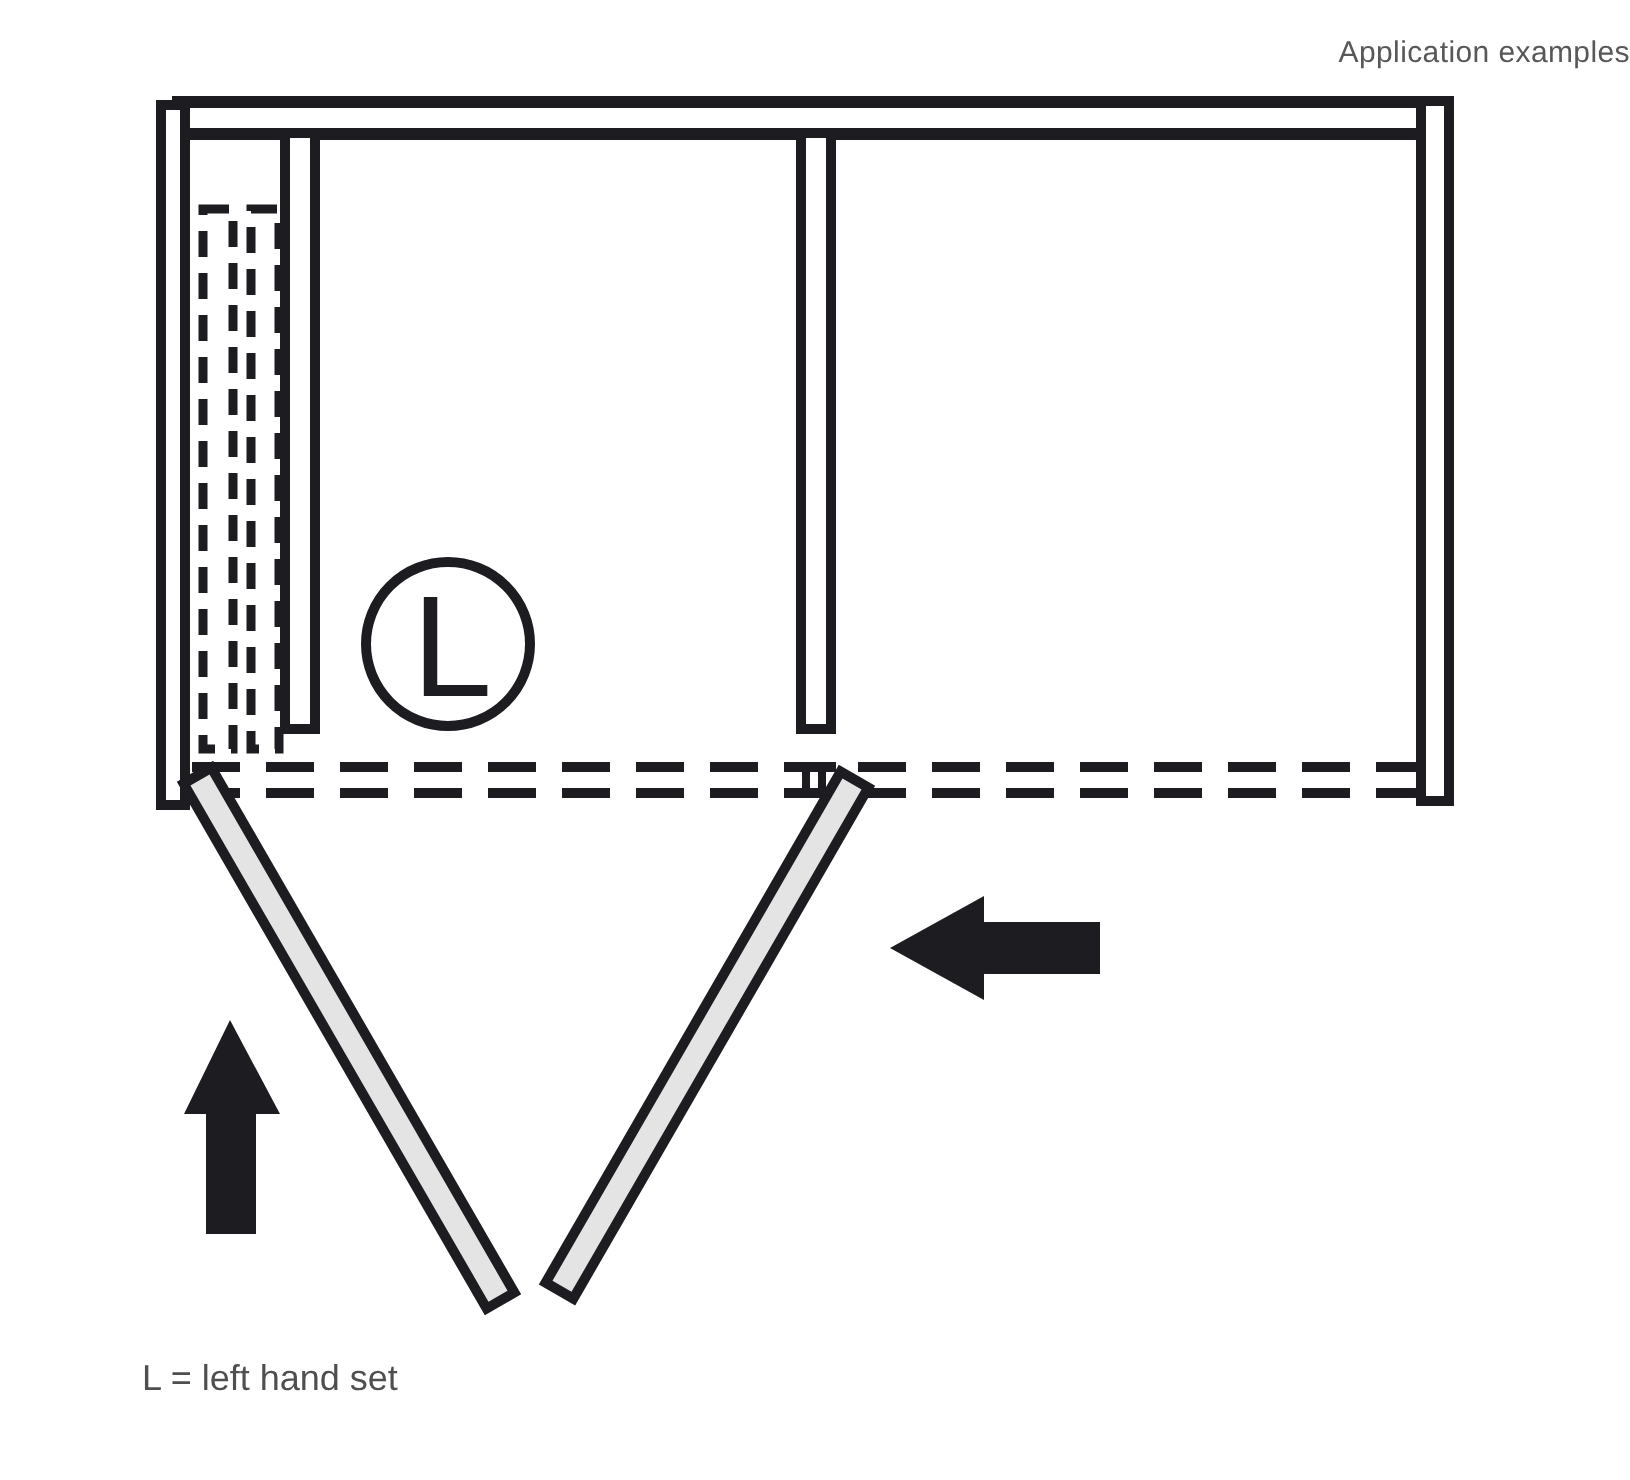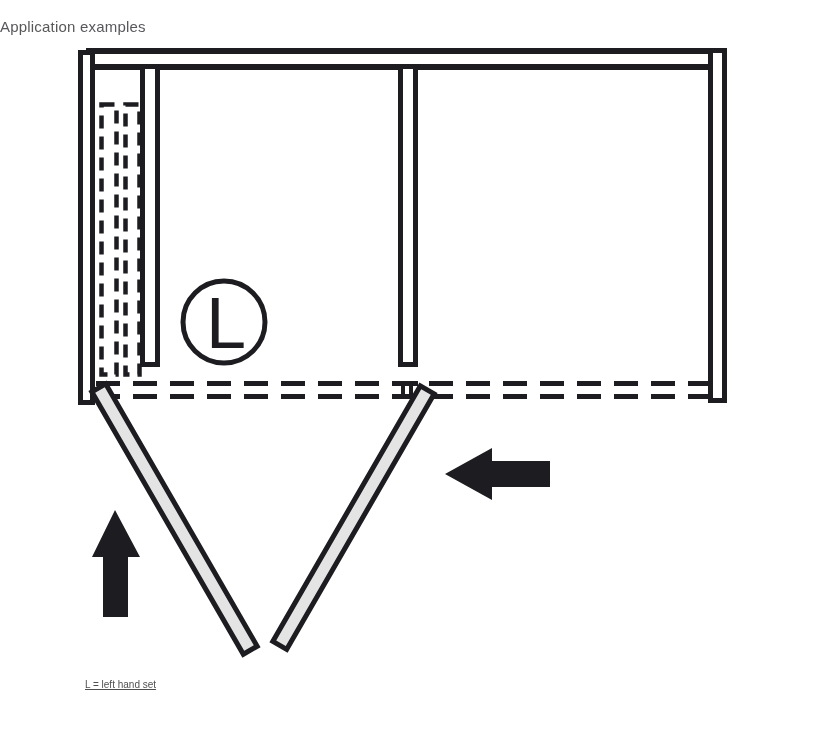--- a/index.html
+++ b/index.html
@@ -14,32 +14,31 @@
   .stage {
     position: relative;
     width: 815px;
     height: 740px;
   }
   .title {
     position: absolute;
     top: 18px;
     left: 0;
     width: 815px;
-    text-align: left;
+    text-align: right;
     font-size: 15px;
     color: #58585b;
     letter-spacing: 0.2px;
   }
   .caption {
     position: absolute;
     top: 679px;
-    left: 85px;
-    font-size: 10px;
+    left: 71px;
+    font-size: 18px;
     color: #4f4f52;
-    text-decoration: underline;
   }
   svg.diagram {
     position: absolute;
     top: 0;
     left: 0;
   }
   .marker-letter {
     font-family: "Liberation Sans", sans-serif;
     font-size: 72px;
     fill: #1d1d21;

